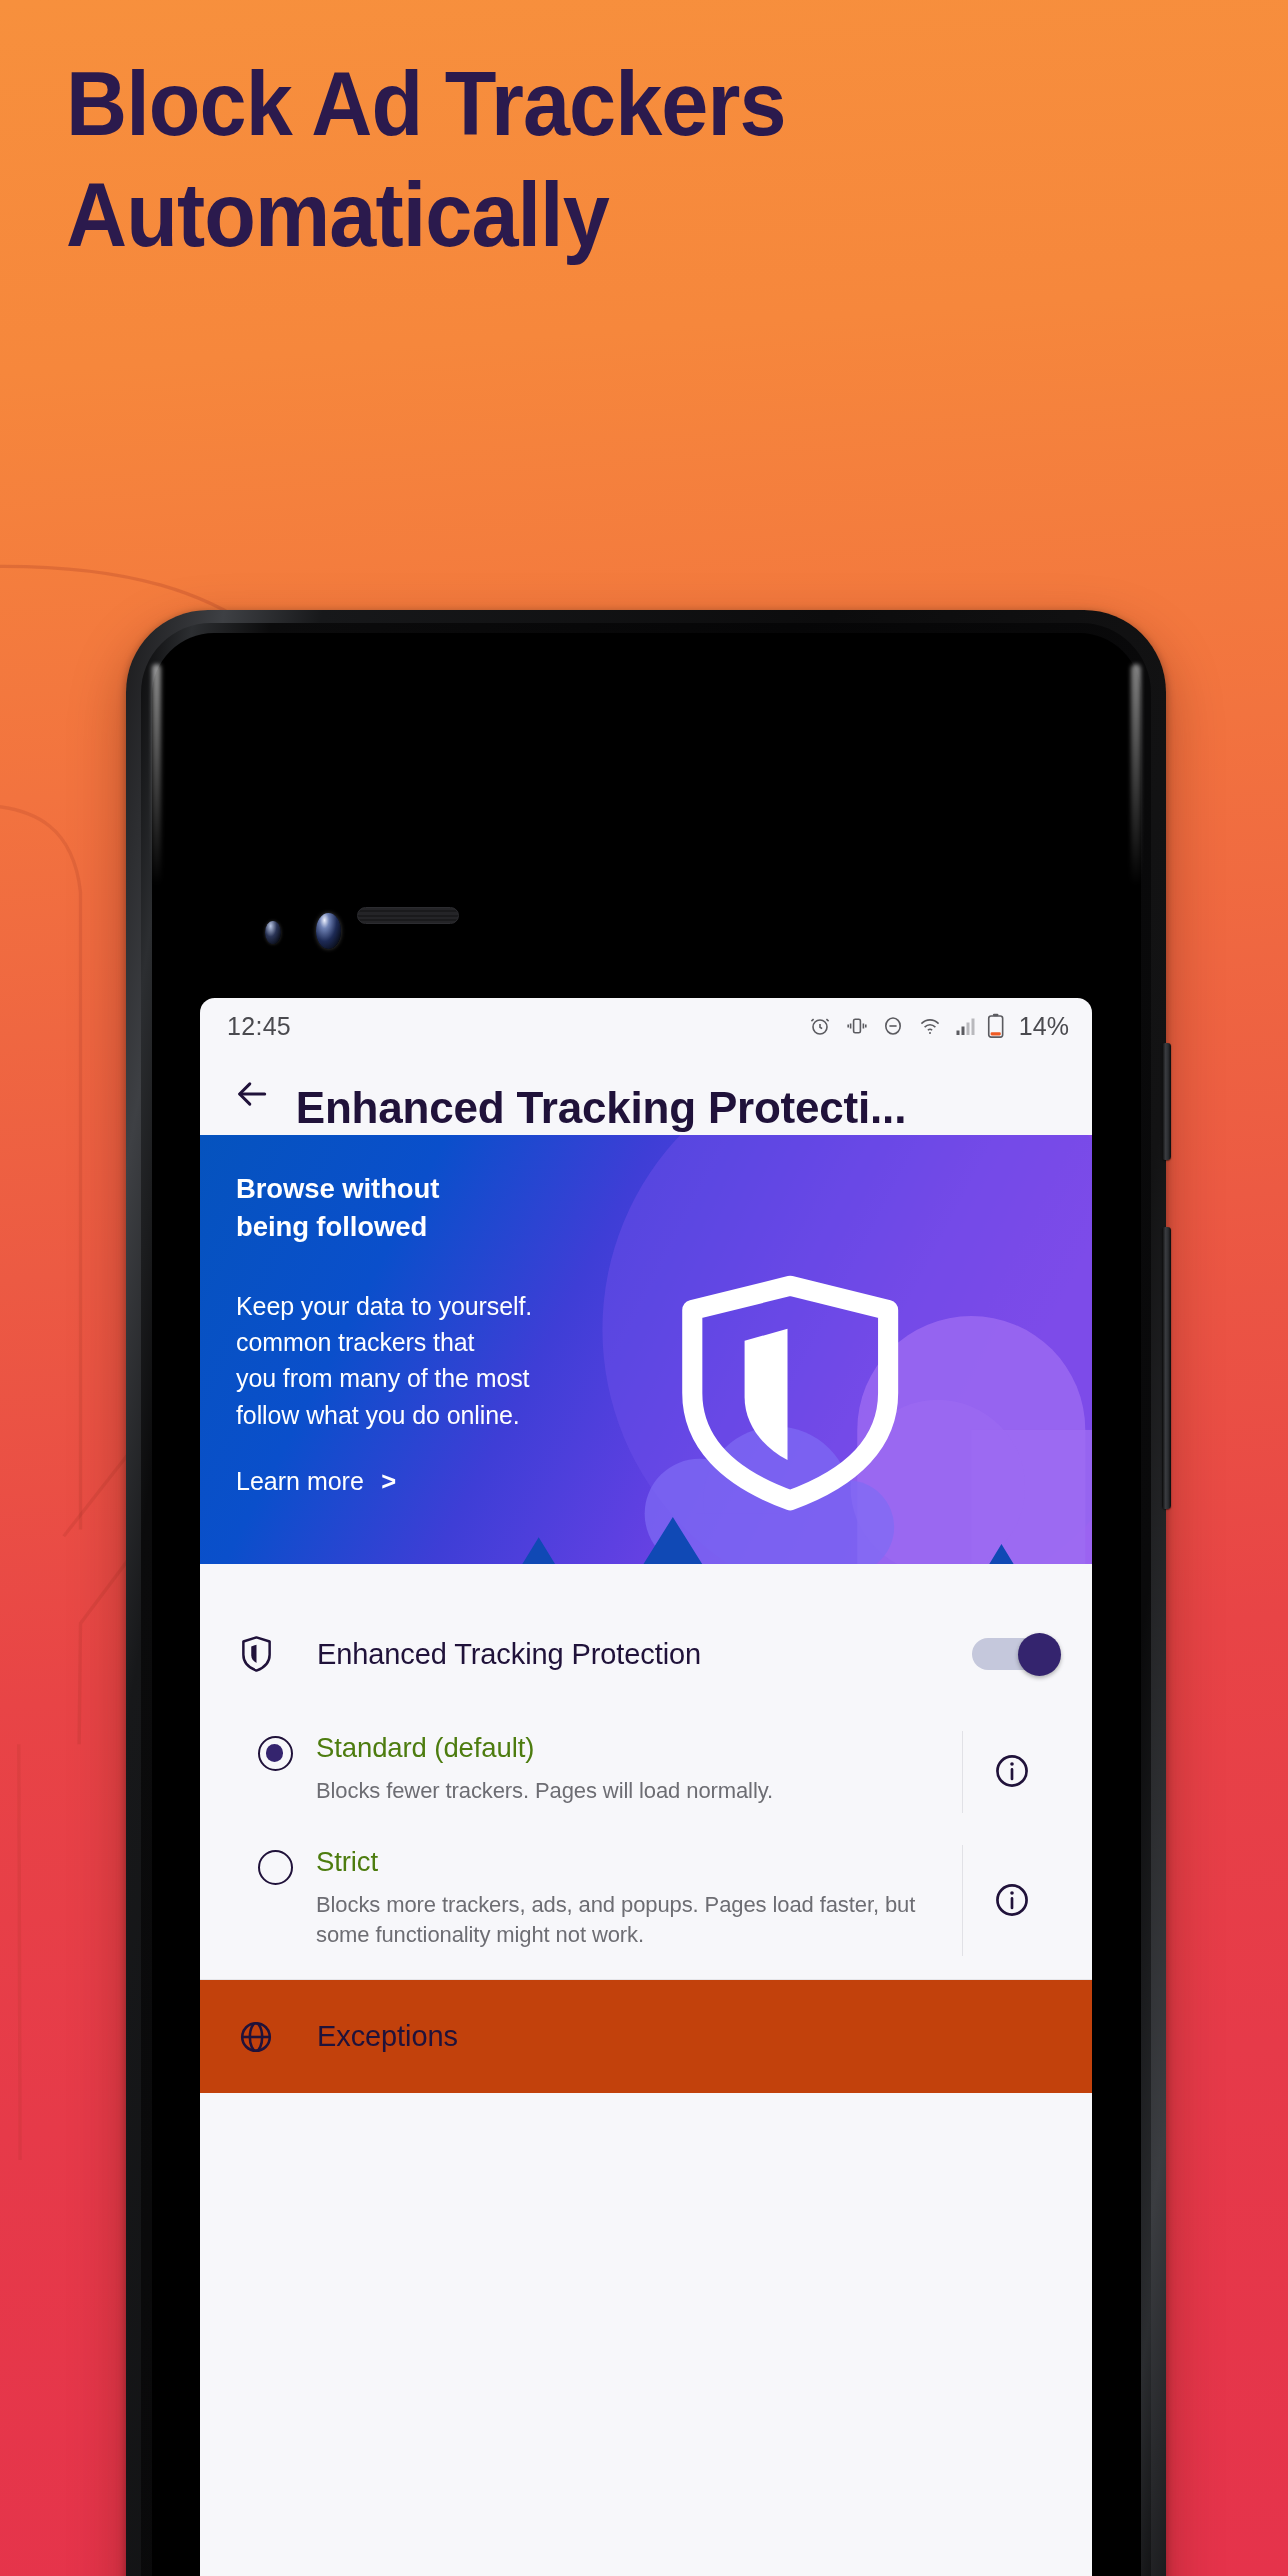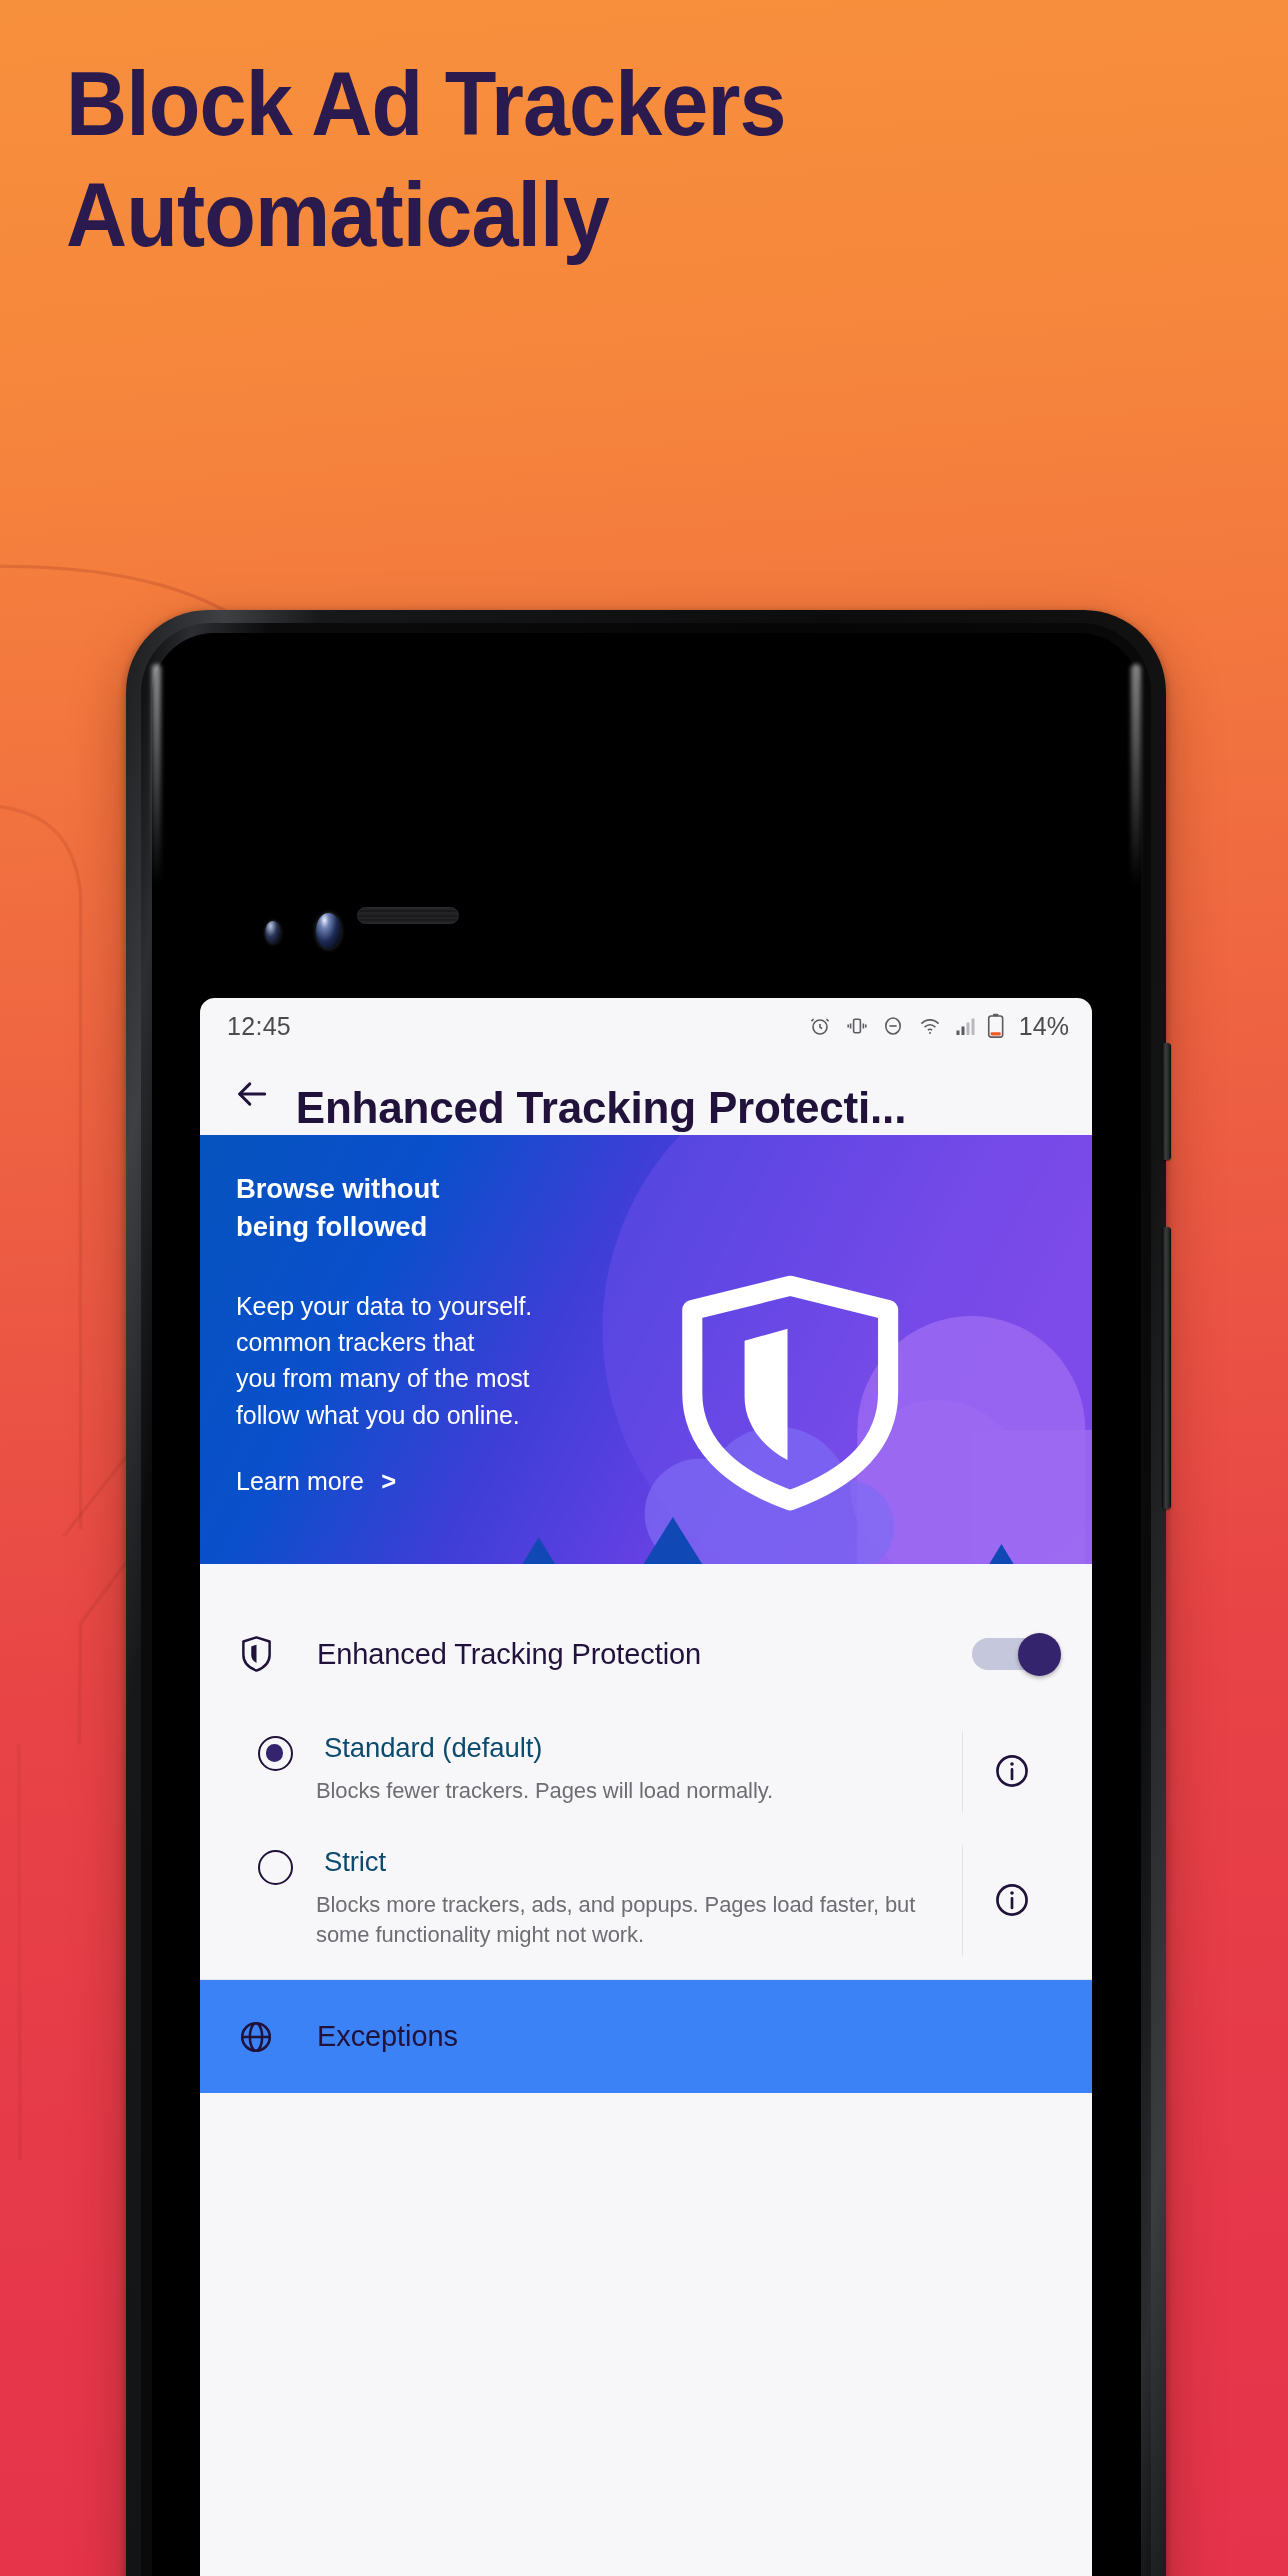--- a/index.html
+++ b/index.html
@@ -195,36 +195,36 @@
   .opt .radio{
     width:35px;height:35px;border-radius:50%;
     border:2.7px solid #20123a; flex:0 0 35px; margin-top:4px;
     position:relative; background:transparent;
   }
   .opt .radio.on::after{
     content:""; position:absolute; left:6px; top:6px; width:17.4px; height:17.4px;
     border-radius:50%; background:#34246e;
   }
   .opt .texts{ margin-left:23px; padding-right:14.8px; }
-  .opt .o-title{ font-size:27.5px; color:#0c4a6e; letter-spacing:-0.1px;margin-left:8px; }
+  .opt .o-title{ font-size:27.5px; color:#4d7c0f; letter-spacing:-0.1px; }
   .opt .o-desc{ margin-top:12px; font-size:22px; line-height:1.34; color:#6d6d73; letter-spacing:-0.1px;}
   .opt .divider{
     width:1.3px; background:#e1e1e6; margin:16px 0;
   }
   .opt .info{
     width:98px; display:flex; align-items:center; justify-content:center;
     cursor:pointer;
   }
 
   .section-sep{ height:1.3px; background:#e6e6ea; margin-top:6.7px;}
 
   
   #exceptions-row{
     height:113px; display:flex; align-items:center;
-    padding:0 31px 0 34px; background:#3b82f6; cursor:pointer;
+    padding:0 31px 0 34px; background:#c2410c; cursor:pointer;
   }
   #exceptions-row .icn{ width:44px; display:flex; justify-content:center; }
   #exceptions-label{ font-size:29px; color:#20123a; margin-left:39px; letter-spacing:-0.1px;}
 </style>
 </head>
 <body>
 
 <div id="promo-bg">
   <div class="deco">
     <svg width="1288" height="2576" viewBox="0 0 1920 3840" fill="none">

